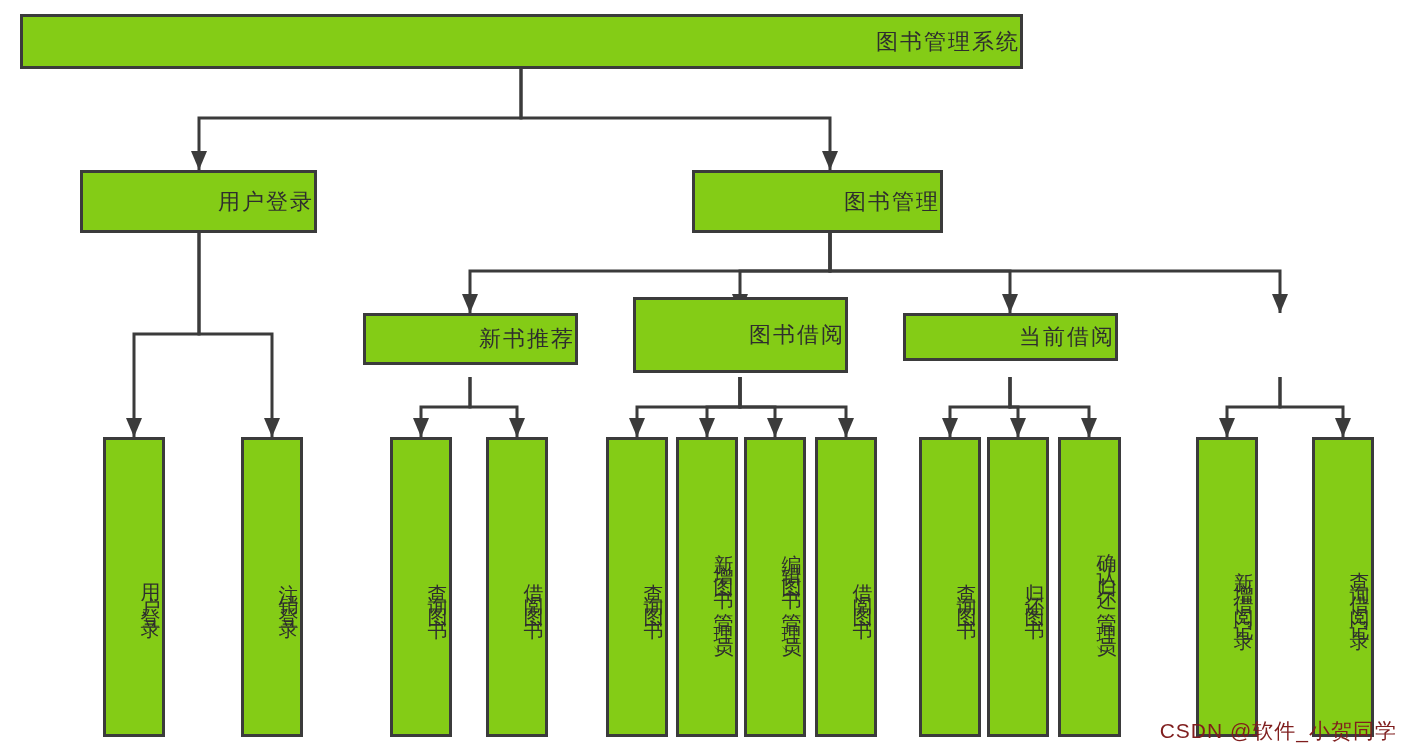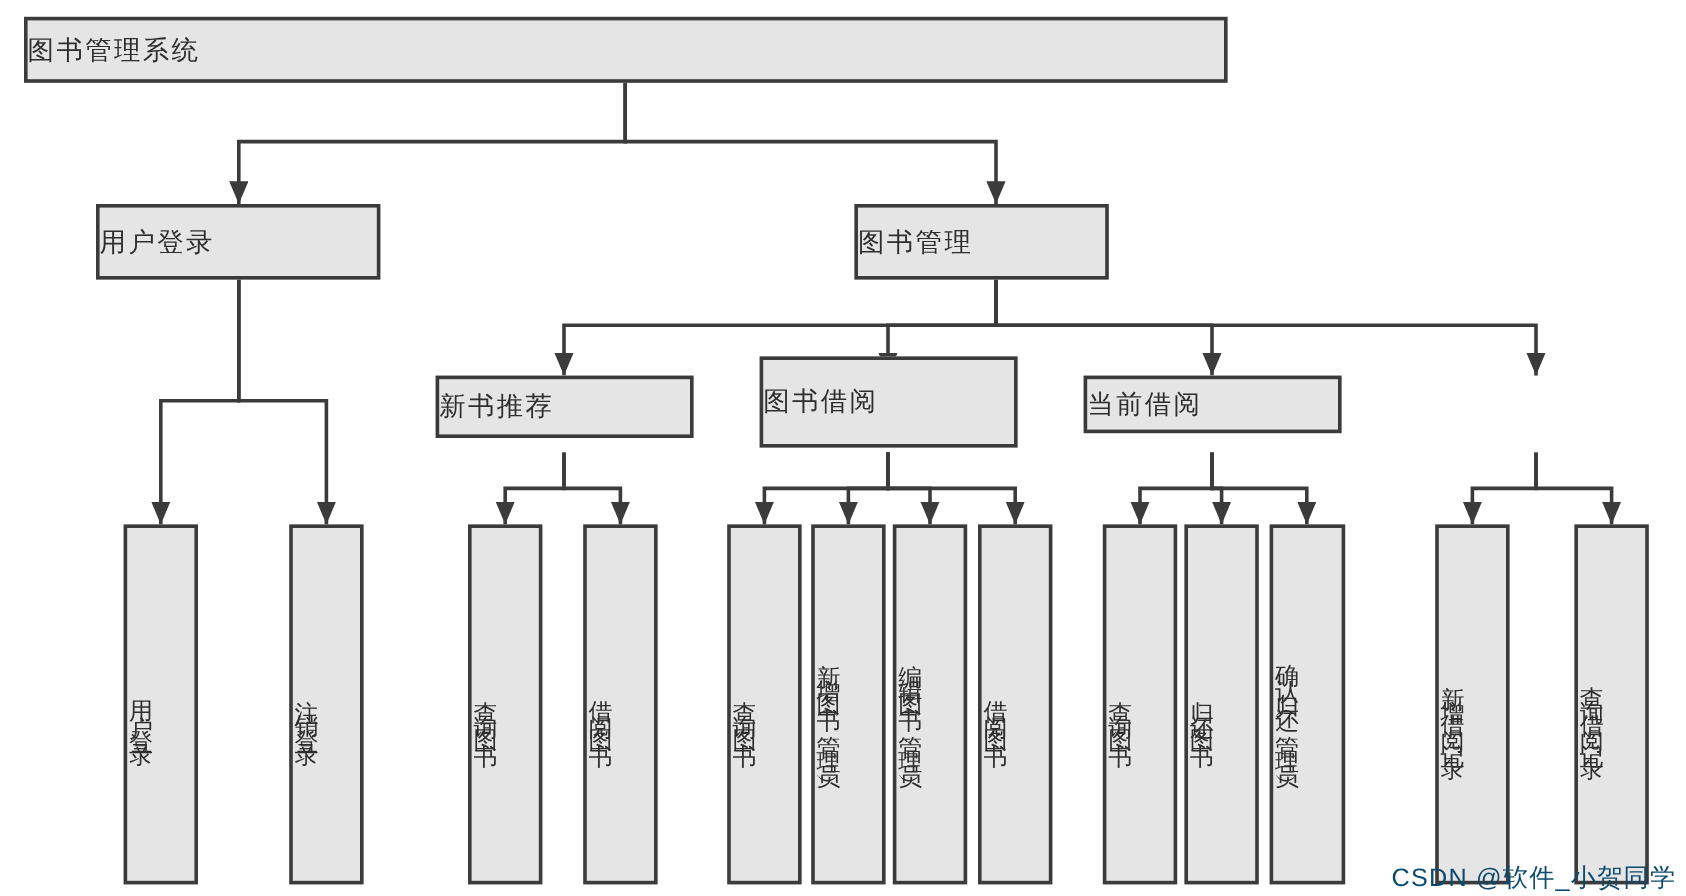--- a/index.html
+++ b/index.html
@@ -7,42 +7,42 @@
     position:relative;
     width:1405px;height:747px;
     background:#ffffff;
     font-family:"Liberation Sans","DejaVu Sans",sans-serif;
     overflow:hidden;
   }
   .wires{position:absolute;left:0;top:0;}
   .node{
     position:absolute;
     box-sizing:border-box;
-    background:#e5e5e5;
+    background:#84cc16;
     border:3px solid #3b3b3b;
     color:#2e2e2e;
     display:flex;
     align-items:center;
-    justify-content:flex-start;
+    justify-content:flex-end;
     text-align:center;
   }
   .h-node{font-size:22px;letter-spacing:2px;white-space:nowrap;}
   .leaf .vtext{
     writing-mode:vertical-rl;
     font-size:20px;
     letter-spacing:12px;
     padding-top:10px;
     line-height:1.1;
   }
   .watermark{
     position:absolute;
     right:8px;
     bottom:2px;
     font-size:21px;
-    color:#0c4a6e;
+    color:#7f1d1d;
     letter-spacing:1px;
     white-space:nowrap;
     z-index:5;
   }
 </style>
 </head>
 <body>
 
 <div class="stage">
 
@@ -81,21 +81,21 @@
     </g>
   </svg>
 
   <div class="node h-node" style="left:20px;top:14px;width:1003px;height:55px">
     <span>图书管理系统</span>
   </div>
 
   <div class="node h-node" style="left:80px;top:170px;width:237px;height:63px">
     <span>用户登录</span>
   </div>
-  <div class="node h-node" style="left:712px;top:170px;width:212px;height:63px">
+  <div class="node h-node" style="left:692px;top:170px;width:251px;height:63px">
     <span>图书管理</span>
   </div>
 
   <div class="node h-node" style="left:363px;top:313px;width:215px;height:52px">
     <span>新书推荐</span>
   </div>
   <div class="node h-node" style="left:633px;top:297px;width:215px;height:76px">
     <span>图书借阅</span>
   </div>
   <div class="node h-node" style="left:903px;top:313px;width:215px;height:48px">

